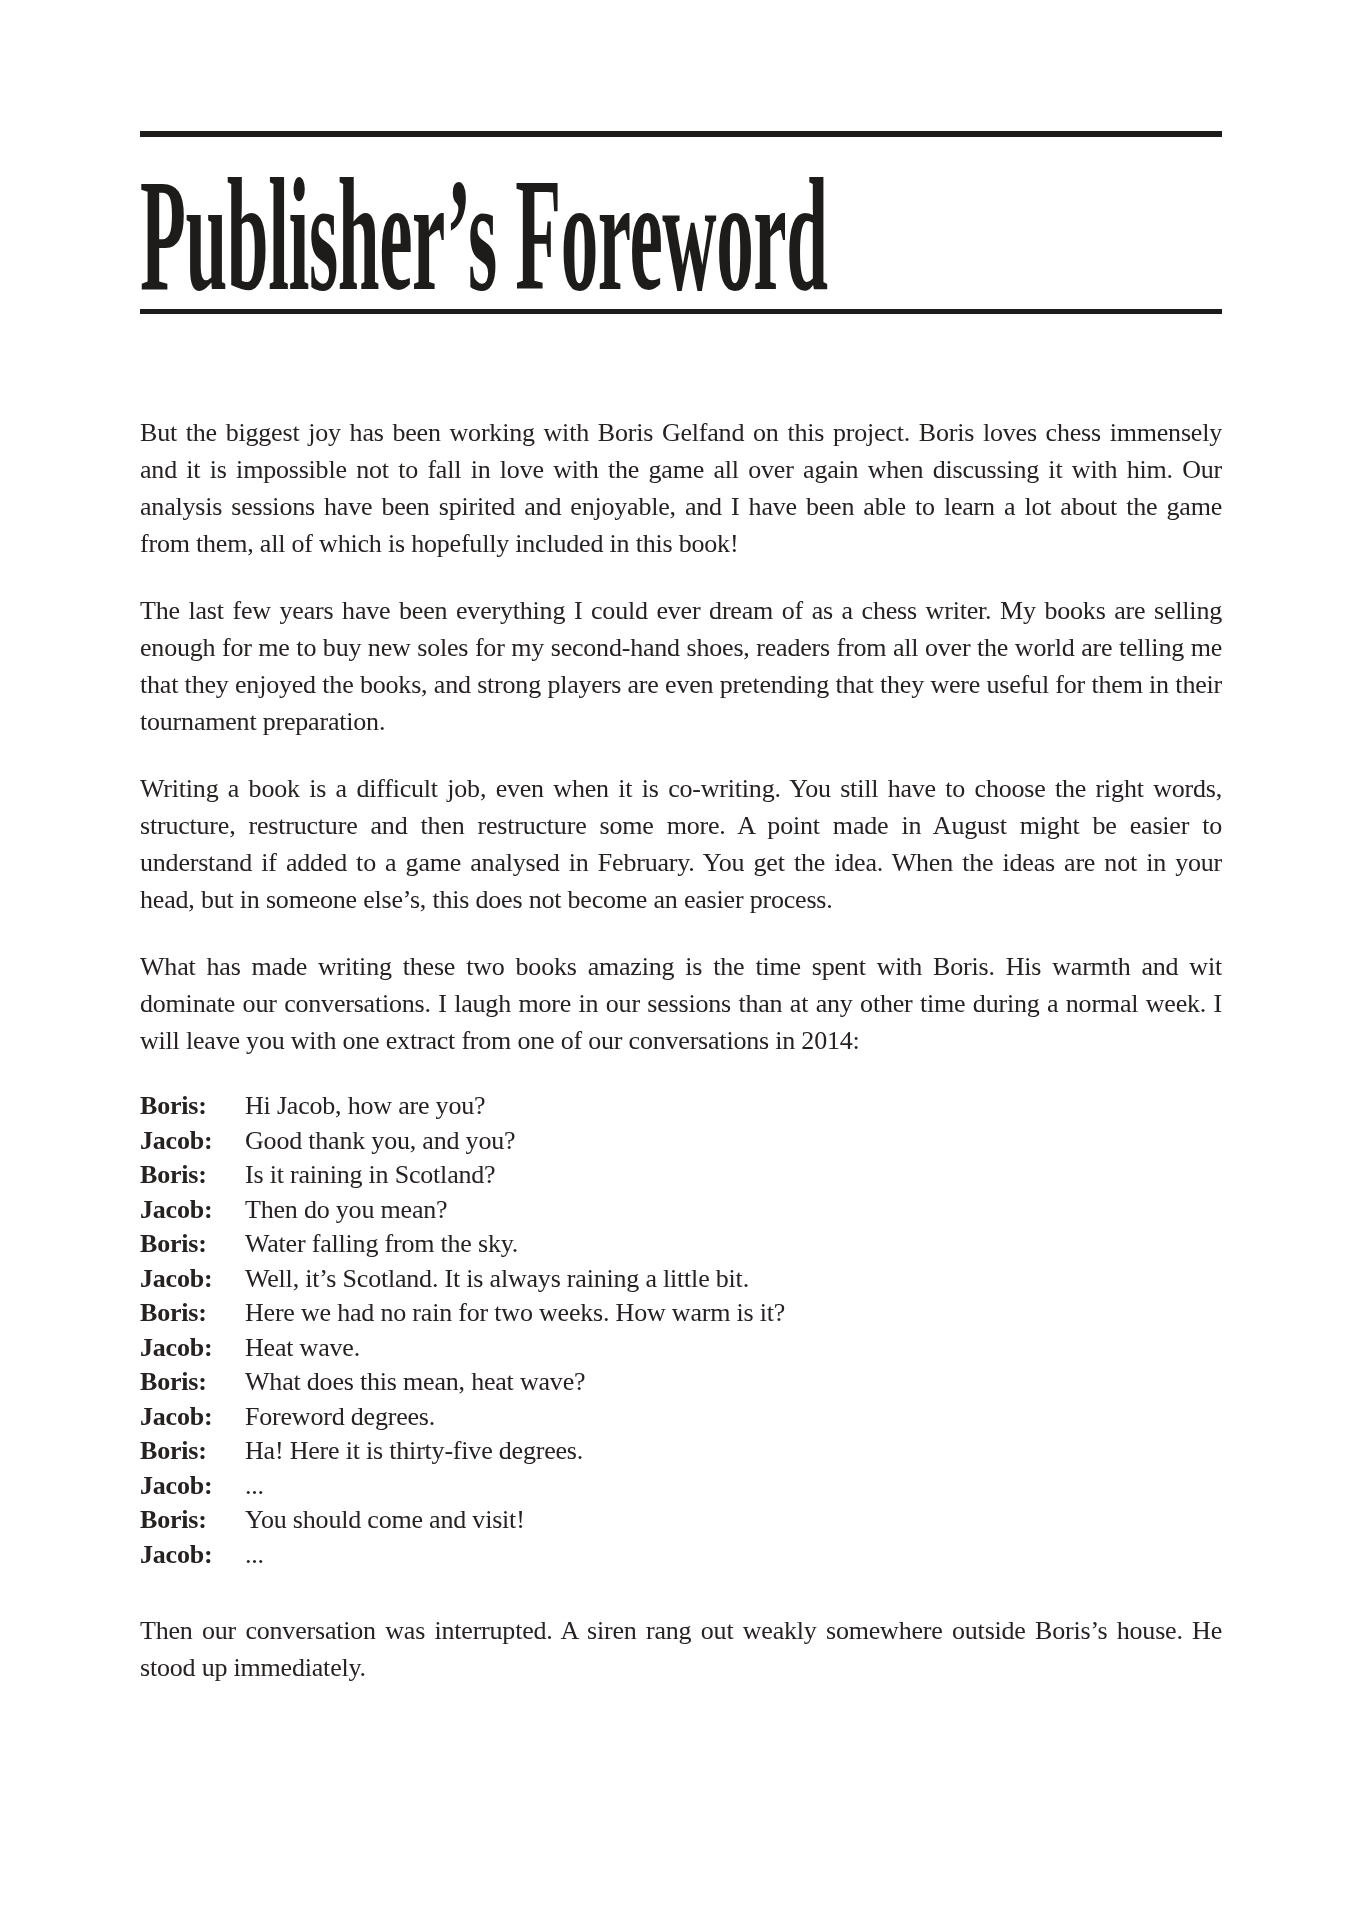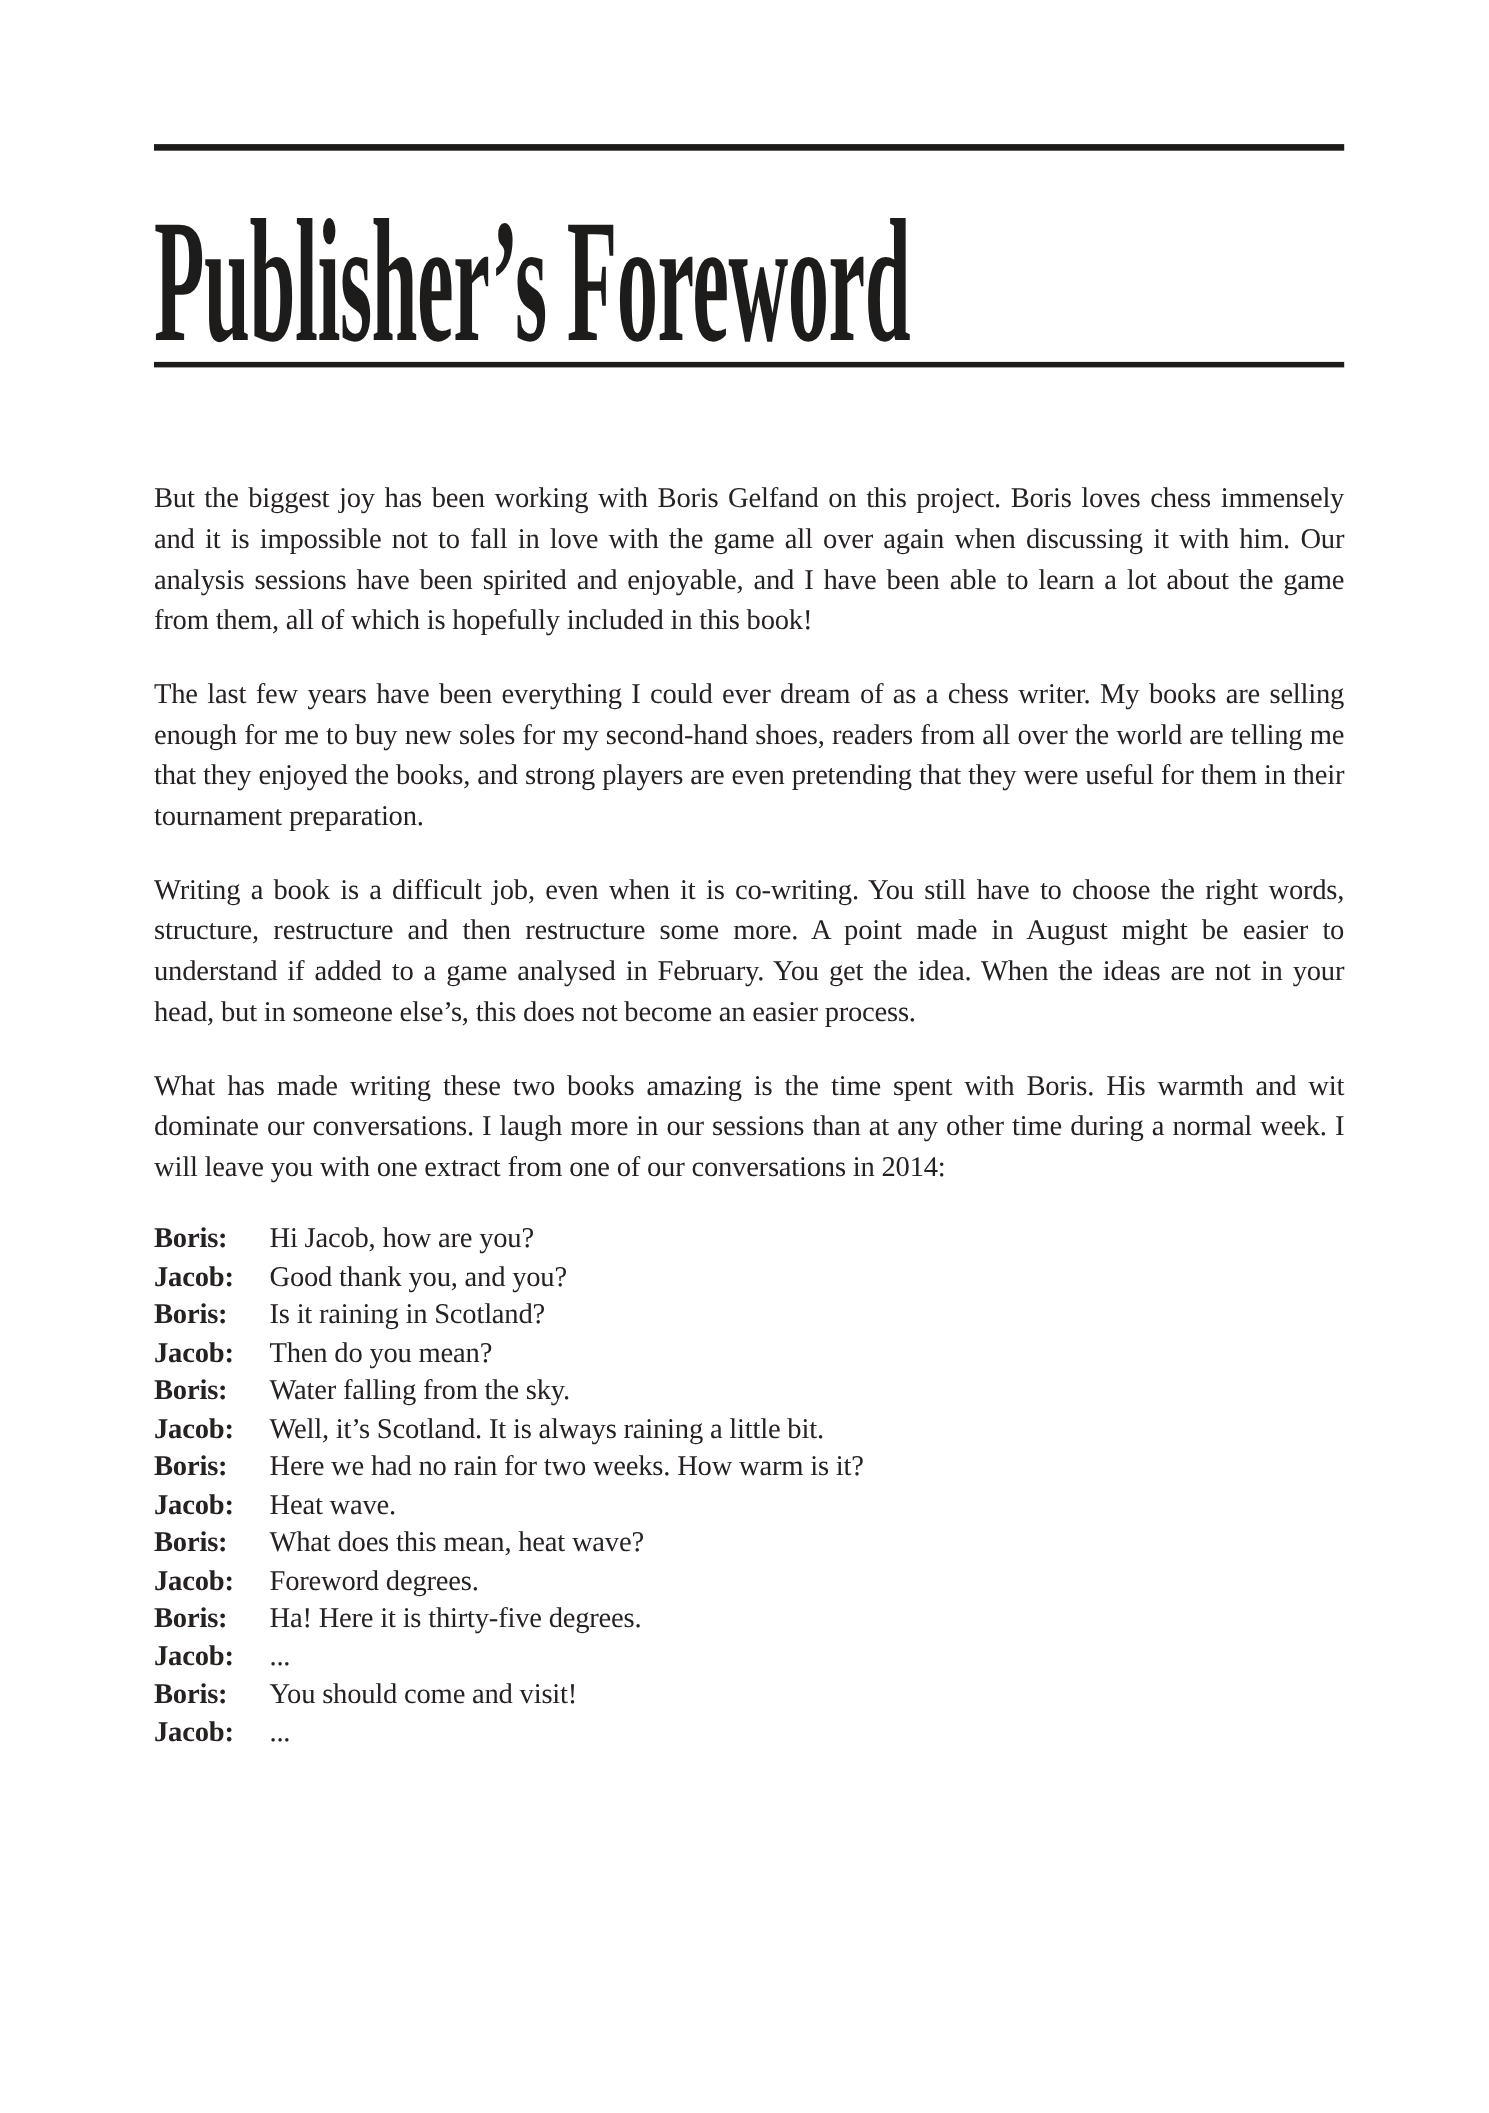--- a/index.html
+++ b/index.html
@@ -29,21 +29,21 @@
     width: 1082px;
   }
   .rule-top {
     margin-top: 131px;
     height: 6px;
   }
   .rule-under-title {
     height: 5px;
   }
   .title-block {
-    height: 192px;
+    height: 172px;
     display: flex;
     align-items: flex-end;
   }
   .page-title {
     display: inline-block;
     white-space: nowrap;
     font-size: 160px;
     line-height: 0.92;
     font-weight: 700;
     letter-spacing: -1px;
@@ -161,15 +161,16 @@
       <div class="drow">
         <span class="speaker">Boris:</span>
         <span class="utterance">You should come and visit!</span>
       </div>
       <div class="drow">
         <span class="speaker">Jacob:</span>
         <span class="utterance">...</span>
       </div>
     </div>
 
+    <p class="closing">Then our conversation was interrupted. A siren rang out weakly somewhere outside Boris’s house. He stood up immediately.</p>
 
   </div>
 </div>
 
 </body></html>

